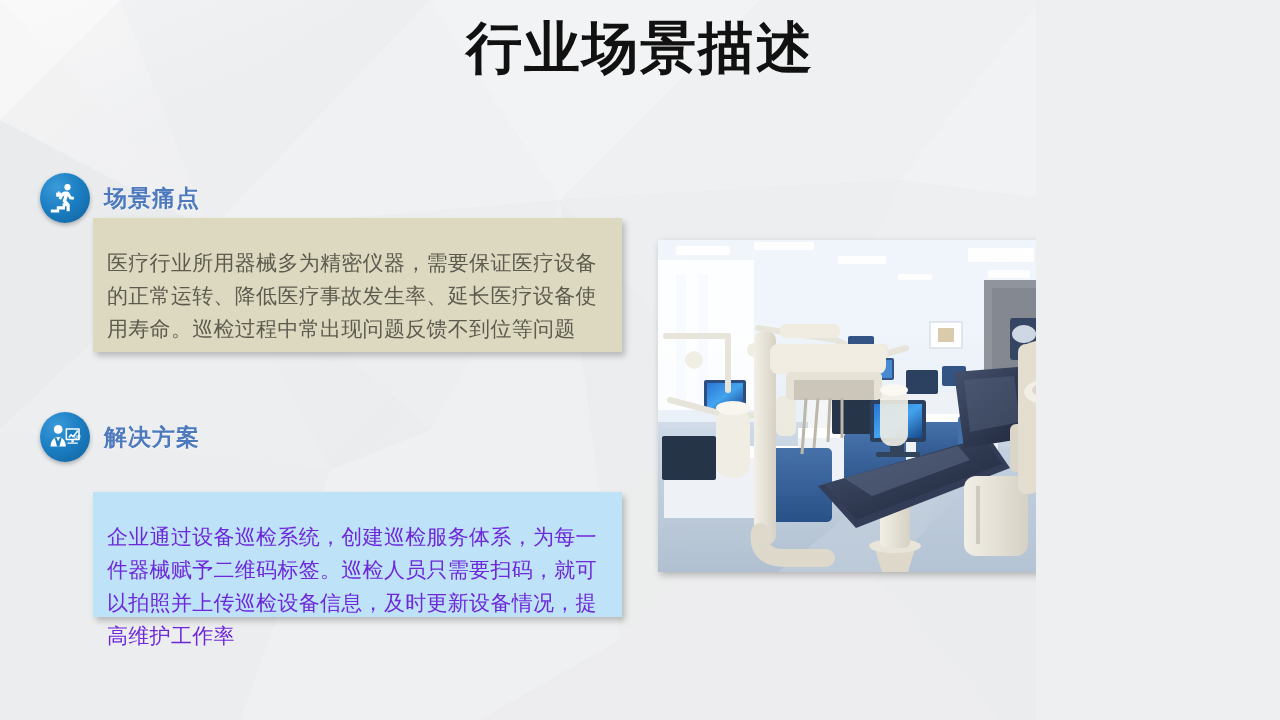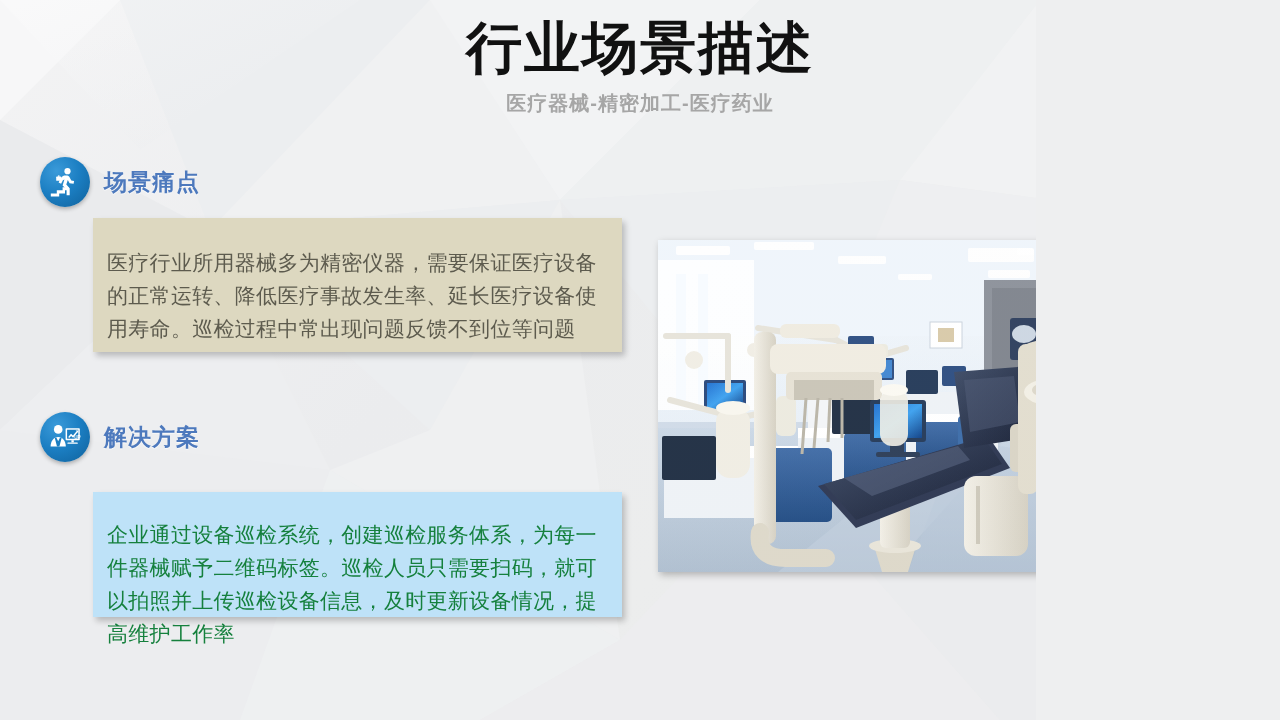--- a/index.html
+++ b/index.html
@@ -57,21 +57,21 @@
     color: #a6a6a6;
     letter-spacing: 1px;
   }
 
   
   .section {
     position: absolute;
     left: 0;
     width: 640px;
   }
-  .section-pain  { top: 157px; }
+  .section-pain  { top: 173px; }
   .section-sol   { top: 412px; }
 
   .section-head {
     display: flex;
     align-items: center;
     padding-left: 40px;
     height: 50px;
   }
   .badge {
     width: 50px;
@@ -109,22 +109,21 @@
   .callout-pain {
     top: 218px;
     height: 134px;
     background: #ddd8c0;
     color: #5d5b4e;
   }
   .callout-sol {
     top: 492px;
     height: 125px;
     background: #bee2f8;
-    color: #15803d;
-    font-family: Liberation Mono, monospace;
+    color: #6d28d9;
   }
 
   
   .photo-frame {
     position: absolute;
     left: 658px;
     top: 240px;
     width: 574px;
     height: 332px;
     overflow: hidden;
@@ -160,21 +159,20 @@
     <polygon points="560,200 900,180 780,470" fill="#eceef0"></polygon>
     <polygon points="900,180 1280,230 1280,520 780,470" fill="#eeeff1"></polygon>
     <polygon points="620,640 780,470 1000,720 480,720" fill="#ededef"></polygon>
     <polygon points="780,470 1280,520 1280,720 1000,720" fill="#ebecee"></polygon>
     <polygon points="1040,560 1280,520 1280,720 1060,720" fill="#eff0f2"></polygon>
     <polygon points="0,0 360,0 140,150" fill="url(#g1)" opacity="0.35"></polygon>
   </svg>
 
   <div class="header">
     <h1 class="title">行业场景描述</h1>
-    <div class="subtitle">医疗器械-精密加工-医疗药业</div>
   </div>
 
   <div class="section section-pain">
     <div class="section-head">
       <div class="badge">
         <svg width="34" height="34" viewBox="0 0 34 34" aria-hidden="true">
           <g fill="#ffffff">
             <circle cx="19.5" cy="6.2" r="3.1"></circle>
             <path d="M16.3 10.6 C14.6 11.1 13.2 12.3 12.4 13.9 L10.6 17.6 L13.1 18.8 L14.9 15.3 L16.4 14.6 L14.6 20.6 L18.6 24.4 L18.6 30.2 L21.7 30.2 L21.7 23.2 L18.3 19.6 L19.8 15.0 L21.6 18.2 L25.6 18.8 L26.1 16.0 L23.3 15.5 L21.3 11.8 C20.4 10.6 18.9 10.1 16.3 10.6 Z"></path>
             <path d="M8.6 24.0 L13.1 26.3 L11.0 29.0 L6.9 26.9 Z" opacity="0"></path>

